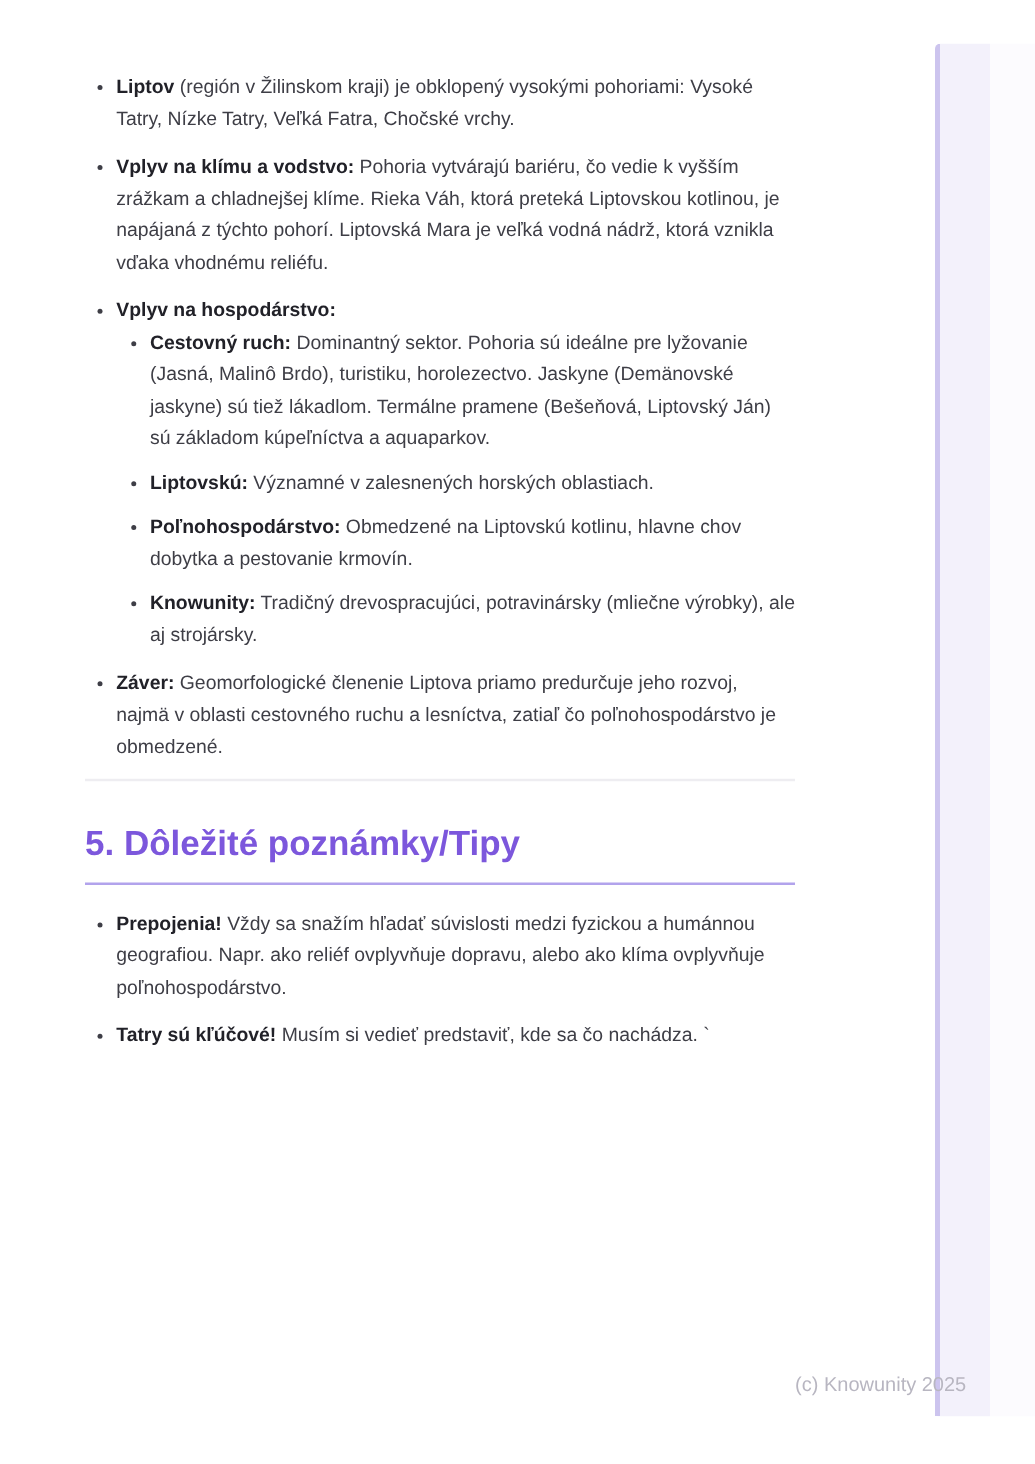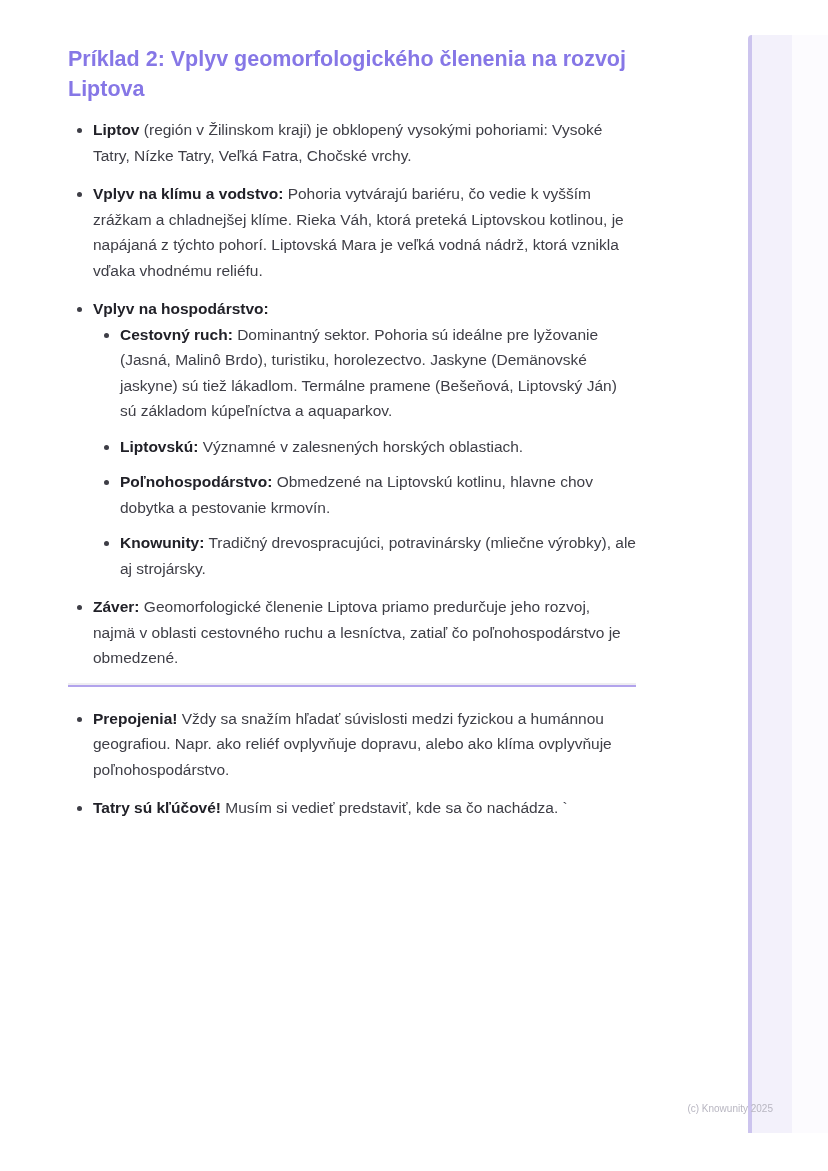--- a/index.html
+++ b/index.html
@@ -88,33 +88,32 @@
   .page-edge-rest {
     position: absolute;
     left: 44px; right: 0; top: 0; bottom: 0;
     background: #fcfbfe;
   }
 
   .footer {
     position: absolute;
     top: 1101px;
     right: 55px;
-    font-size: 10px;
+    font-size: 16px;
     line-height: 15px;
     color: #b8b6c1;
     z-index: 2;
   }
 </style>
 </head>
 <body>
 
 <main class="content">
 
   <section>
-    <h1 class="sub-heading">Príklad 2: Vplyv geomorfologického členenia na rozvoj Liptova</h1>
 
     <ul class="bullets">
       <li>
         <b>Liptov</b><span> (región v Žilinskom kraji) je obklopený vysokými pohoriami: Vysoké Tatry, Nízke Tatry, Veľká Fatra, Chočské vrchy.</span>
       </li>
       <li>
         <b>Vplyv na klímu a vodstvo:</b><span> Pohoria vytvárajú bariéru, čo vedie k vyšším zrážkam a chladnejšej klíme. Rieka Váh, ktorá preteká Liptovskou kotlinou, je napájaná z týchto pohorí. Liptovská Mara je veľká vodná nádrž, ktorá vznikla vďaka vhodnému reliéfu.</span>
       </li>
       <li>
         <b>Vplyv na hospodárstvo:</b>
@@ -135,20 +134,21 @@
       </li>
       <li>
         <b>Záver:</b><span> Geomorfologické členenie Liptova priamo predurčuje jeho rozvoj, najmä v oblasti cestovného ruchu a lesníctva, zatiaľ čo poľnohospodárstvo je obmedzené.</span>
       </li>
     </ul>
   </section>
 
   <hr class="section-divider">
 
   <section>
+    <h2 class="big-heading">5. Dôležité poznámky/Tipy</h2>
     <hr class="heading-underline">
 
     <ul class="bullets">
       <li>
         <b>Prepojenia!</b><span> Vždy sa snažím hľadať súvislosti medzi fyzickou a humánnou geografiou. Napr. ako reliéf ovplyvňuje dopravu, alebo ako klíma ovplyvňuje poľnohospodárstvo.</span>
       </li>
       <li>
         <b>Tatry sú kľúčové!</b><span> Musím si vedieť predstaviť, kde sa čo nachádza. `</span>
       </li>
     </ul>

